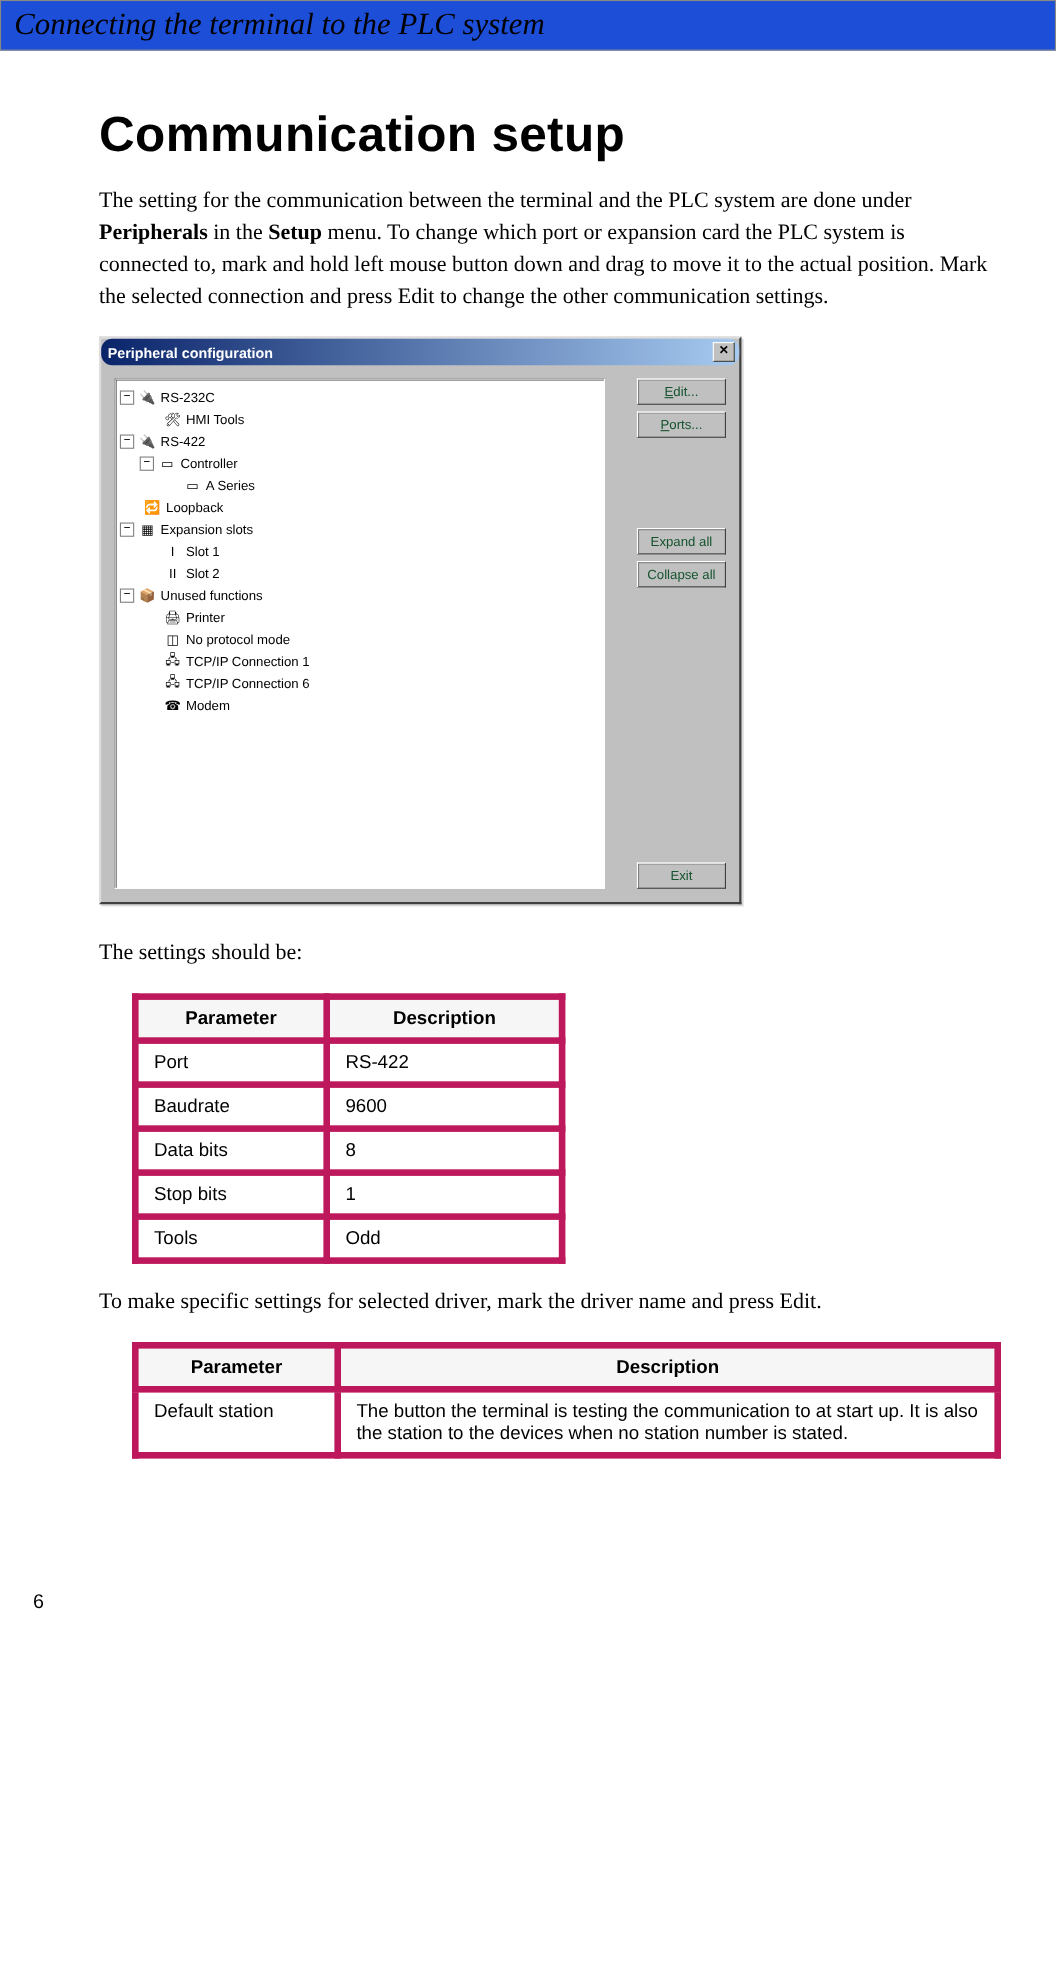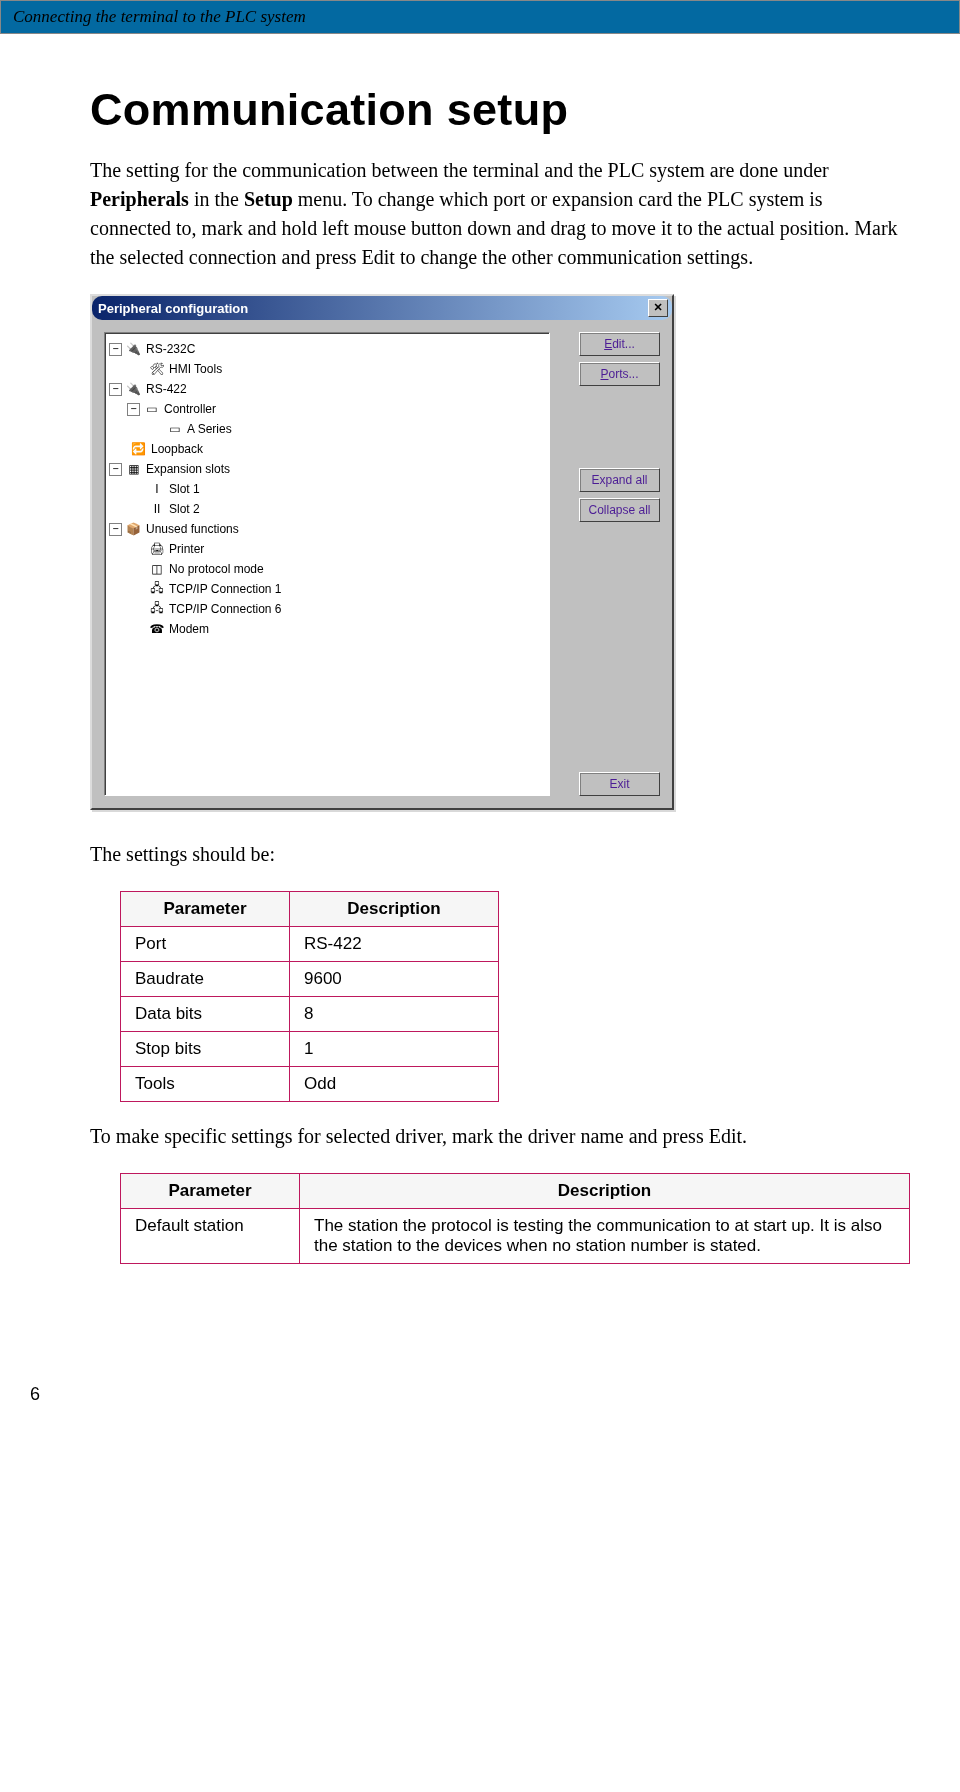--- a/index.html
+++ b/index.html
@@ -7,25 +7,25 @@
     padding: 0;
     font-family: Georgia, 'Times New Roman', serif;
     background: #fff;
     color: #000;
     width: 960px;
   }
   .page {
     padding: 0 60px 50px 90px;
   }
   .header-bar {
-    background: #0369a1;
+    background: #1d4ed8;
     border: 1px solid #888;
     padding: 6px 12px;
     font-style: italic;
-    font-size: 17px;
+    font-size: 28px;
     margin-bottom: 50px;
   }
   h1 {
     font-family: Arial, Helvetica, sans-serif;
     font-weight: bold;
     font-size: 45px;
     margin: 0 0 20px 0;
     letter-spacing: 0.3px;
   }
   .body-text {
@@ -124,36 +124,36 @@
     background: #c0c0c0;
     border-top: 1px solid #fff;
     border-left: 1px solid #fff;
     border-right: 1px solid #404040;
     border-bottom: 1px solid #404040;
     box-shadow: 1px 1px 0 #808080 inset;
     font-size: 12px;
     padding: 4px 6px;
     text-align: center;
     font-family: 'MS Sans Serif', Tahoma, sans-serif;
-    color: #4c1d95;
+    color: #14532d;
     margin-left: 19px;
   }
   .win-btn u { text-decoration: underline; }
   .spacer { flex: 1; }
   .gap-large { height: 70px; }
   
   table.data {
     border-collapse: collapse;
     font-family: Arial, Helvetica, sans-serif;
     font-size: 17px;
     margin-bottom: 20px;
     margin-left: 30px;
   }
   table.data td, table.data th {
-    border: 1px solid #be185d;
+    border: 6px solid #be185d;
     padding: 7px 14px;
     text-align: left;
     vertical-align: top;
   }
   table.data th {
     font-weight: bold;
     background: #f6f6f6;
     text-align: left;
   }
   table.data th.center { text-align: center; }
@@ -310,19 +310,19 @@
   <p class="body-text">To make specific settings for selected driver, mark the driver name and press Edit.</p>
 
   <table class="data wide">
     <tbody>
         <tr>
       <th class="center" style="width:150px">Parameter</th>
       <th class="center">Description</th>
     </tr>
     <tr>
       <td>Default station</td>
-      <td>The station the protocol is testing the communication to at start up. It is also the station to the devices when no station number is stated.</td>
+      <td>The button the terminal is testing the communication to at start up. It is also the station to the devices when no station number is stated.</td>
     </tr>
   </tbody>
     </table>
 
   <div class="page-num">6</div>
 </div>
 
 </body></html>

